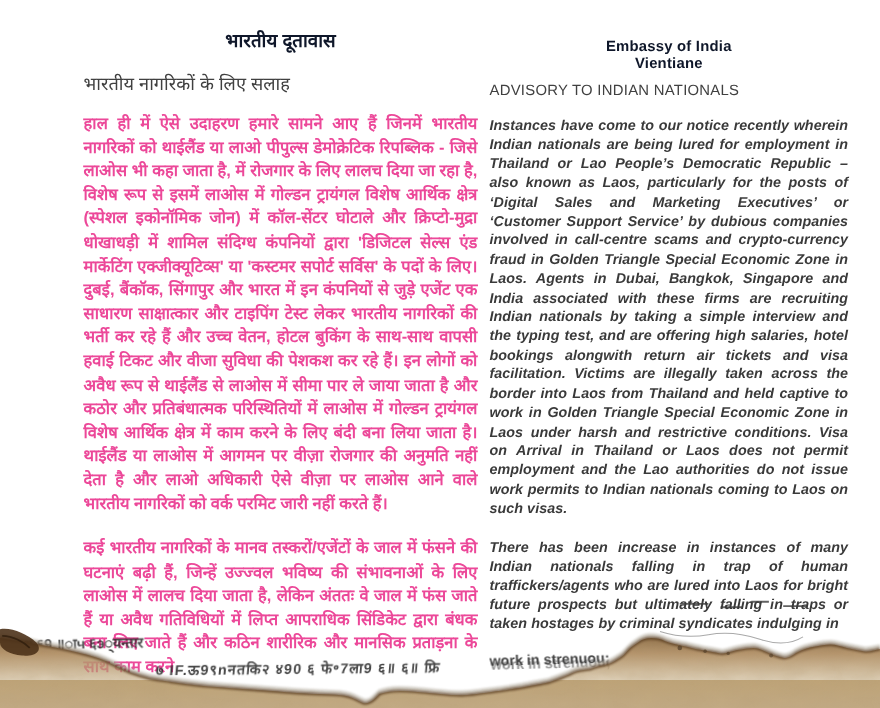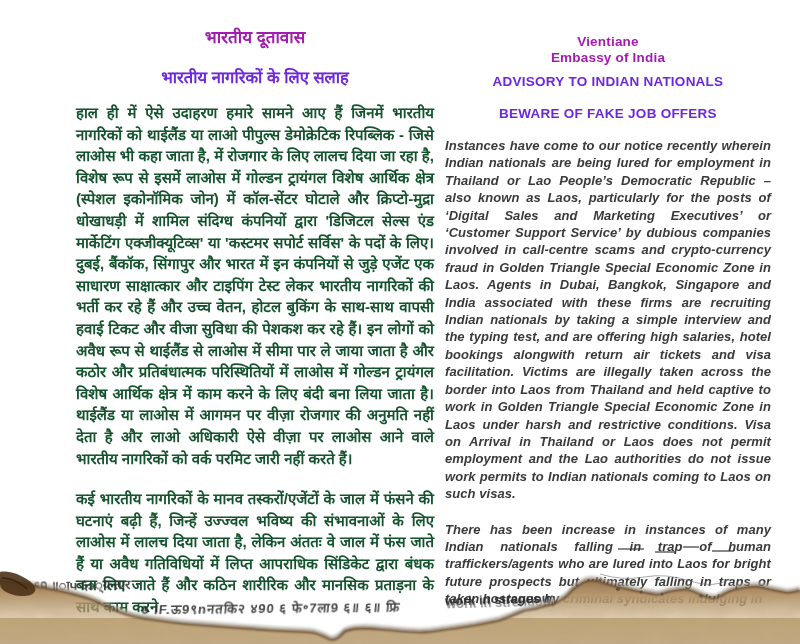--- a/index.html
+++ b/index.html
@@ -8,38 +8,38 @@
     background:#ffffff;
     font-family:"Liberation Sans","DejaVu Sans",sans-serif;
   }
   .page{position:absolute;inset:0;}
   .col{position:absolute;}
   .col-left{left:76px;top:28px;width:358px;}
   .col-right{left:445px;top:34px;width:326px;}
 
   
   .hdr-line{
-    text-align:center;font-weight:bold;color:#a21caf;
+    text-align:center;font-weight:bold;color:#0f172a;
   }
   .col-left .hdr-line{font-size:17px;line-height:20px;}
   .col-right .hdr-line{font-size:13.5px;line-height:16px;letter-spacing:.2px;}
   .title{
-    text-align:center;font-weight:bold;color:#6d28d9;
+    text-align:left;font-weight:normal;color:#404040;
   }
   .col-left .title{font-size:16.5px;line-height:20px;}
   .col-left .title-1{margin-top:19px;}
   .col-left .title-2{margin-top:17px;}
   .col-right .title{font-size:13.5px;line-height:15px;letter-spacing:.25px;}
   .col-right .title-1{margin-top:8px;}
   .col-right .title-2{margin-top:17px;}
 
   
   .body-hi{
     margin:15px 0 0 0;
-    font-size:15px;line-height:21.6px;color:#14532d;
+    font-size:15px;line-height:21.6px;color:#ec4899;
     text-align:justify;font-weight:bold;
   }
   .body-hi.p2{margin-top:19px;}
   .body-en{
     margin:16px 0 0 0;
     font-size:13px;line-height:17.4px;color:#3a3a3a;
     text-align:justify;font-weight:600;letter-spacing:.05px;font-style:italic;
   }
   .body-en.p2{margin-top:18px;}
 
@@ -67,24 +67,23 @@
 <div class="page">
 
   <div class="col col-left">
     <div class="hdr-line">भारतीय दूतावास</div>
     <div class="title title-1">भारतीय नागरिकों के लिए सलाह</div>
     <p class="body-hi p1">हाल ही में ऐसे उदाहरण हमारे सामने आए हैं जिनमें भारतीय नागरिकों को थाईलैंड या लाओ पीपुल्स डेमोक्रेटिक रिपब्लिक - जिसे लाओस भी कहा जाता है, में रोजगार के लिए लालच दिया जा रहा है, विशेष रूप से इसमें लाओस में गोल्डन ट्रायंगल विशेष आर्थिक क्षेत्र (स्पेशल इकोनॉमिक जोन) में कॉल-सेंटर घोटाले और क्रिप्टो-मुद्रा धोखाधड़ी में शामिल संदिग्ध कंपनियों द्वारा 'डिजिटल सेल्स एंड मार्केटिंग एक्जीक्यूटिव्स' या 'कस्टमर सपोर्ट सर्विस' के पदों के लिए। दुबई, बैंकॉक, सिंगापुर और भारत में इन कंपनियों से जुड़े एजेंट एक साधारण साक्षात्कार और टाइपिंग टेस्ट लेकर भारतीय नागरिकों की भर्ती कर रहे हैं और उच्च वेतन, होटल बुकिंग के साथ-साथ वापसी हवाई टिकट और वीजा सुविधा की पेशकश कर रहे हैं। इन लोगों को अवैध रूप से थाईलैंड से लाओस में सीमा पार ले जाया जाता है और कठोर और प्रतिबंधात्मक परिस्थितियों में लाओस में गोल्डन ट्रायंगल विशेष आर्थिक क्षेत्र में काम करने के लिए बंदी बना लिया जाता है। थाईलैंड या लाओस में आगमन पर वीज़ा रोजगार की अनुमति नहीं देता है और लाओ अधिकारी ऐसे वीज़ा पर लाओस आने वाले भारतीय नागरिकों को वर्क परमिट जारी नहीं करते हैं।</p>
     <p class="body-hi p2">कई भारतीय नागरिकों के मानव तस्करों/एजेंटों के जाल में फंसने की घटनाएं बढ़ी हैं, जिन्हें उज्ज्वल भविष्य की संभावनाओं के लिए लाओस में लालच दिया जाता है, लेकिन अंततः वे जाल में फंस जाते हैं या अवैध गतिविधियों में लिप्त आपराधिक सिंडिकेट द्वारा बंधक बना लिए जाते हैं और कठिन शारीरिक और मानसिक प्रताड़ना के साथ काम करने</p>
   </div>
 
   <div class="col col-right">
+    <div class="hdr-line">Embassy of India</div>
     <div class="hdr-line">Vientiane</div>
-    <div class="hdr-line">Embassy of India</div>
     <div class="title title-1">ADVISORY TO INDIAN NATIONALS</div>
-    <div class="title title-2">BEWARE OF FAKE JOB OFFERS</div>
     <p class="body-en p1">Instances have come to our notice recently wherein Indian nationals are being lured for employment in Thailand or Lao People’s Democratic Republic – also known as Laos, particularly for the posts of ‘Digital Sales and Marketing Executives’ or ‘Customer Support Service’ by dubious companies involved in call-centre scams and crypto-currency fraud in Golden Triangle Special Economic Zone in Laos. Agents in Dubai, Bangkok, Singapore and India associated with these firms are recruiting Indian nationals by taking a simple interview and the typing test, and are offering high salaries, hotel bookings alongwith return air tickets and visa facilitation. Victims are illegally taken across the border into Laos from Thailand and held captive to work in Golden Triangle Special Economic Zone in Laos under harsh and restrictive conditions. Visa on Arrival in Thailand or Laos does not permit employment and the Lao authorities do not issue work permits to Indian nationals coming to Laos on such visas.</p>
     <p class="body-en p2">There has been increase in instances of many Indian nationals falling in trap of human traffickers/agents who are lured into Laos for bright future prospects but ultimately falling in traps or taken hostages by criminal syndicates indulging in</p>
   </div>
 
   <div class="frag frag-smudge">॥ध ६9 ॥ाч ६э्यन्तार</div>
   <div class="frag frag-mirror">७ IF.ऊ9९nनतकि२ ४90   ६  फे॰7ला9 ६॥ ६॥ फ्रि</div>
   <div class="frag frag-overprint">work in strenuou;</div>
 
   <svg class="torn-svg" viewBox="0 0 800 110" aria-hidden="true">
     <defs>

